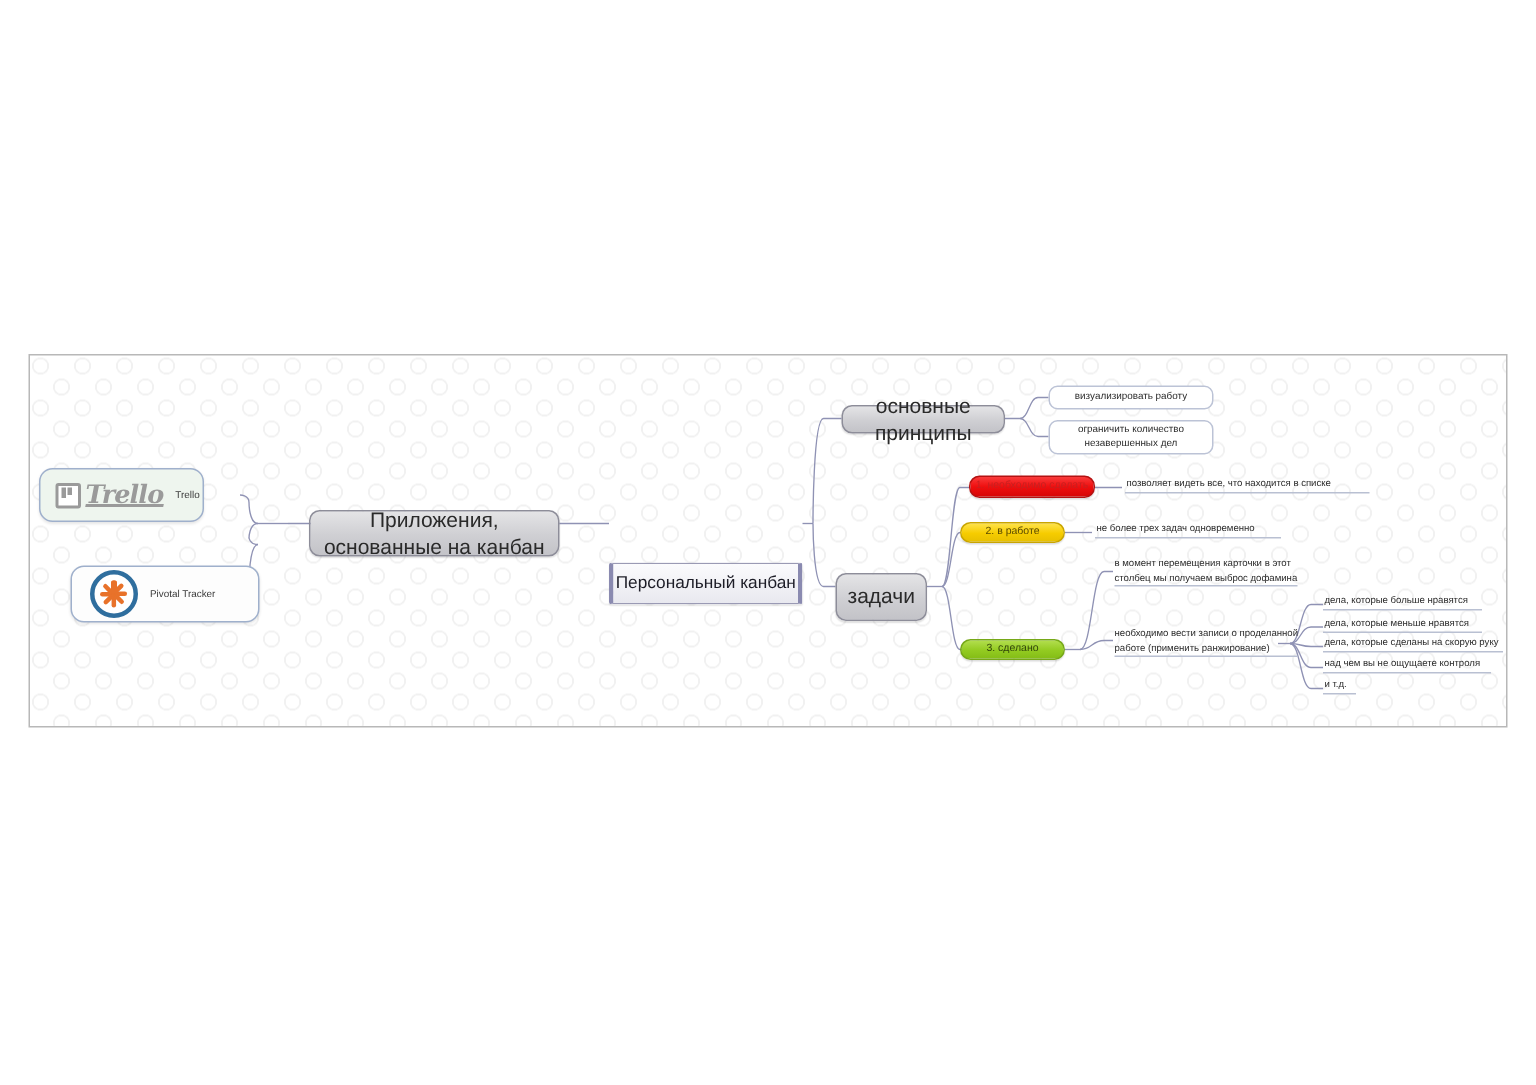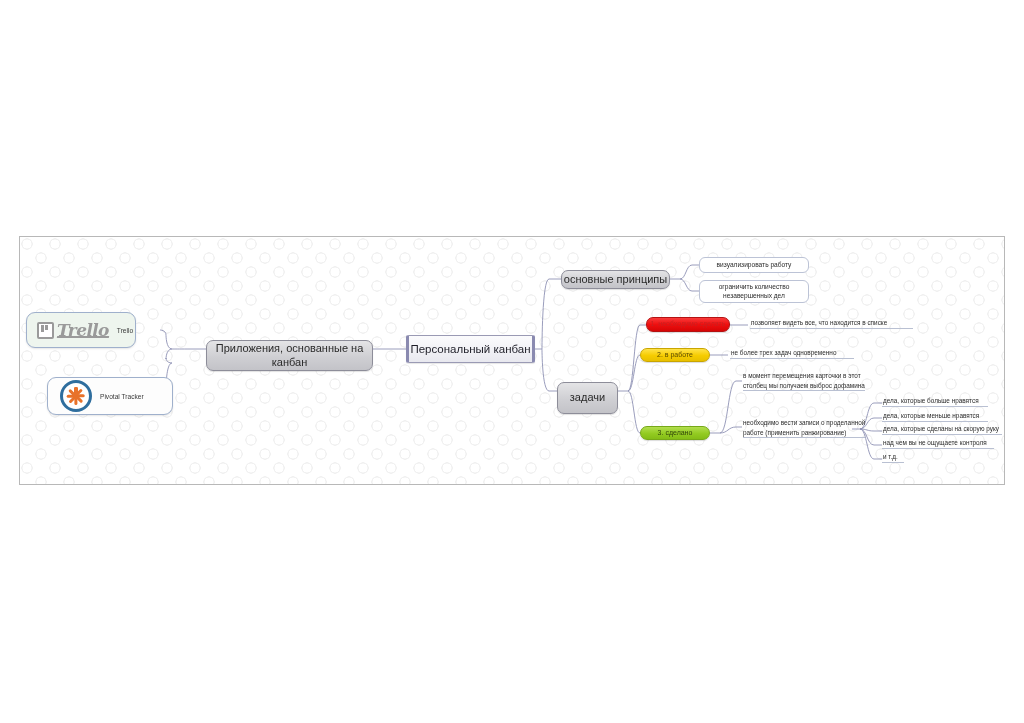--- a/index.html
+++ b/index.html
@@ -58,28 +58,29 @@
   
   .central {
     border: 1px solid #9a9ab4;
     border-left: 3px solid #8a8ab0;
     border-right: 3px solid #8a8ab0;
     border-radius: 2px;
     background: linear-gradient(to bottom, #fbfbfd 0%, #f2f2f6 50%, #e8e8ef 100%);
     font-size: 11.5px;
     color: #1d1d27;
     box-shadow: 0 1px 1px rgba(0,0,0,0.10);
+    margin-top: 40px;
   }
 
   
   .grey {
     border: 1px solid #8d8d99;
     border-radius: 7px;
     background: linear-gradient(to bottom, #e4e4e6 0%, #cfcfd3 55%, #c3c3c8 100%);
-    font-size: 11px;
+    font-size: 14px;
     color: #2a2a2a;
     box-shadow: 0 1px 1px rgba(0,0,0,0.12);
   }
 
   
   .pill {
     border-radius: 7px;
     font-size: 7px;
     box-shadow: 0 1px 1px rgba(0,0,0,0.14);
   }

